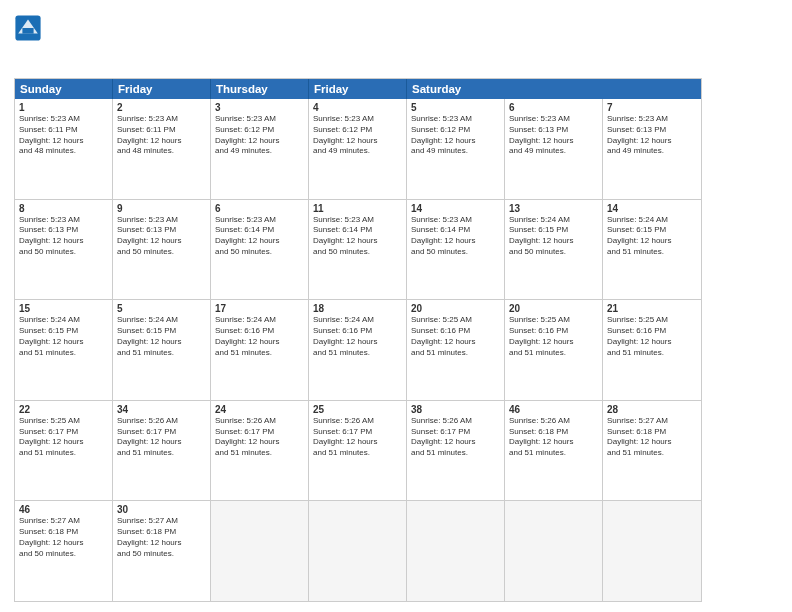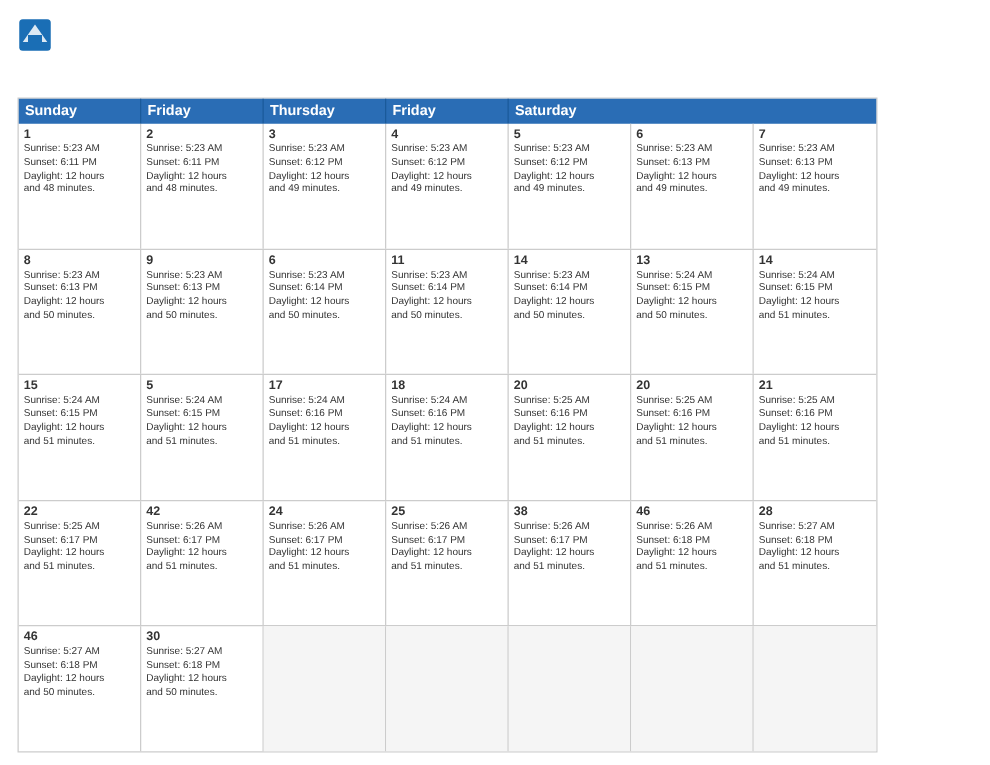--- a/index.html
+++ b/index.html
@@ -298,21 +298,21 @@
         </div>
         <div class="cal-row">
           <div class="cal-cell">
             <span class="day-num">22</span>
             <div class="info" style="white-space: pre-line;">Sunrise: 5:25 AM
 Sunset: 6:17 PM
 Daylight: 12 hours
 and 51 minutes.</div>
           </div>
           <div class="cal-cell">
-            <span class="day-num">42</span>
+            <span class="day-num">34</span>
             <div class="info" style="white-space: pre-line;">Sunrise: 5:26 AM
 Sunset: 6:17 PM
 Daylight: 12 hours
 and 51 minutes.</div>
           </div>
           <div class="cal-cell">
             <span class="day-num">24</span>
             <div class="info" style="white-space: pre-line;">Sunrise: 5:26 AM
 Sunset: 6:17 PM
 Daylight: 12 hours

